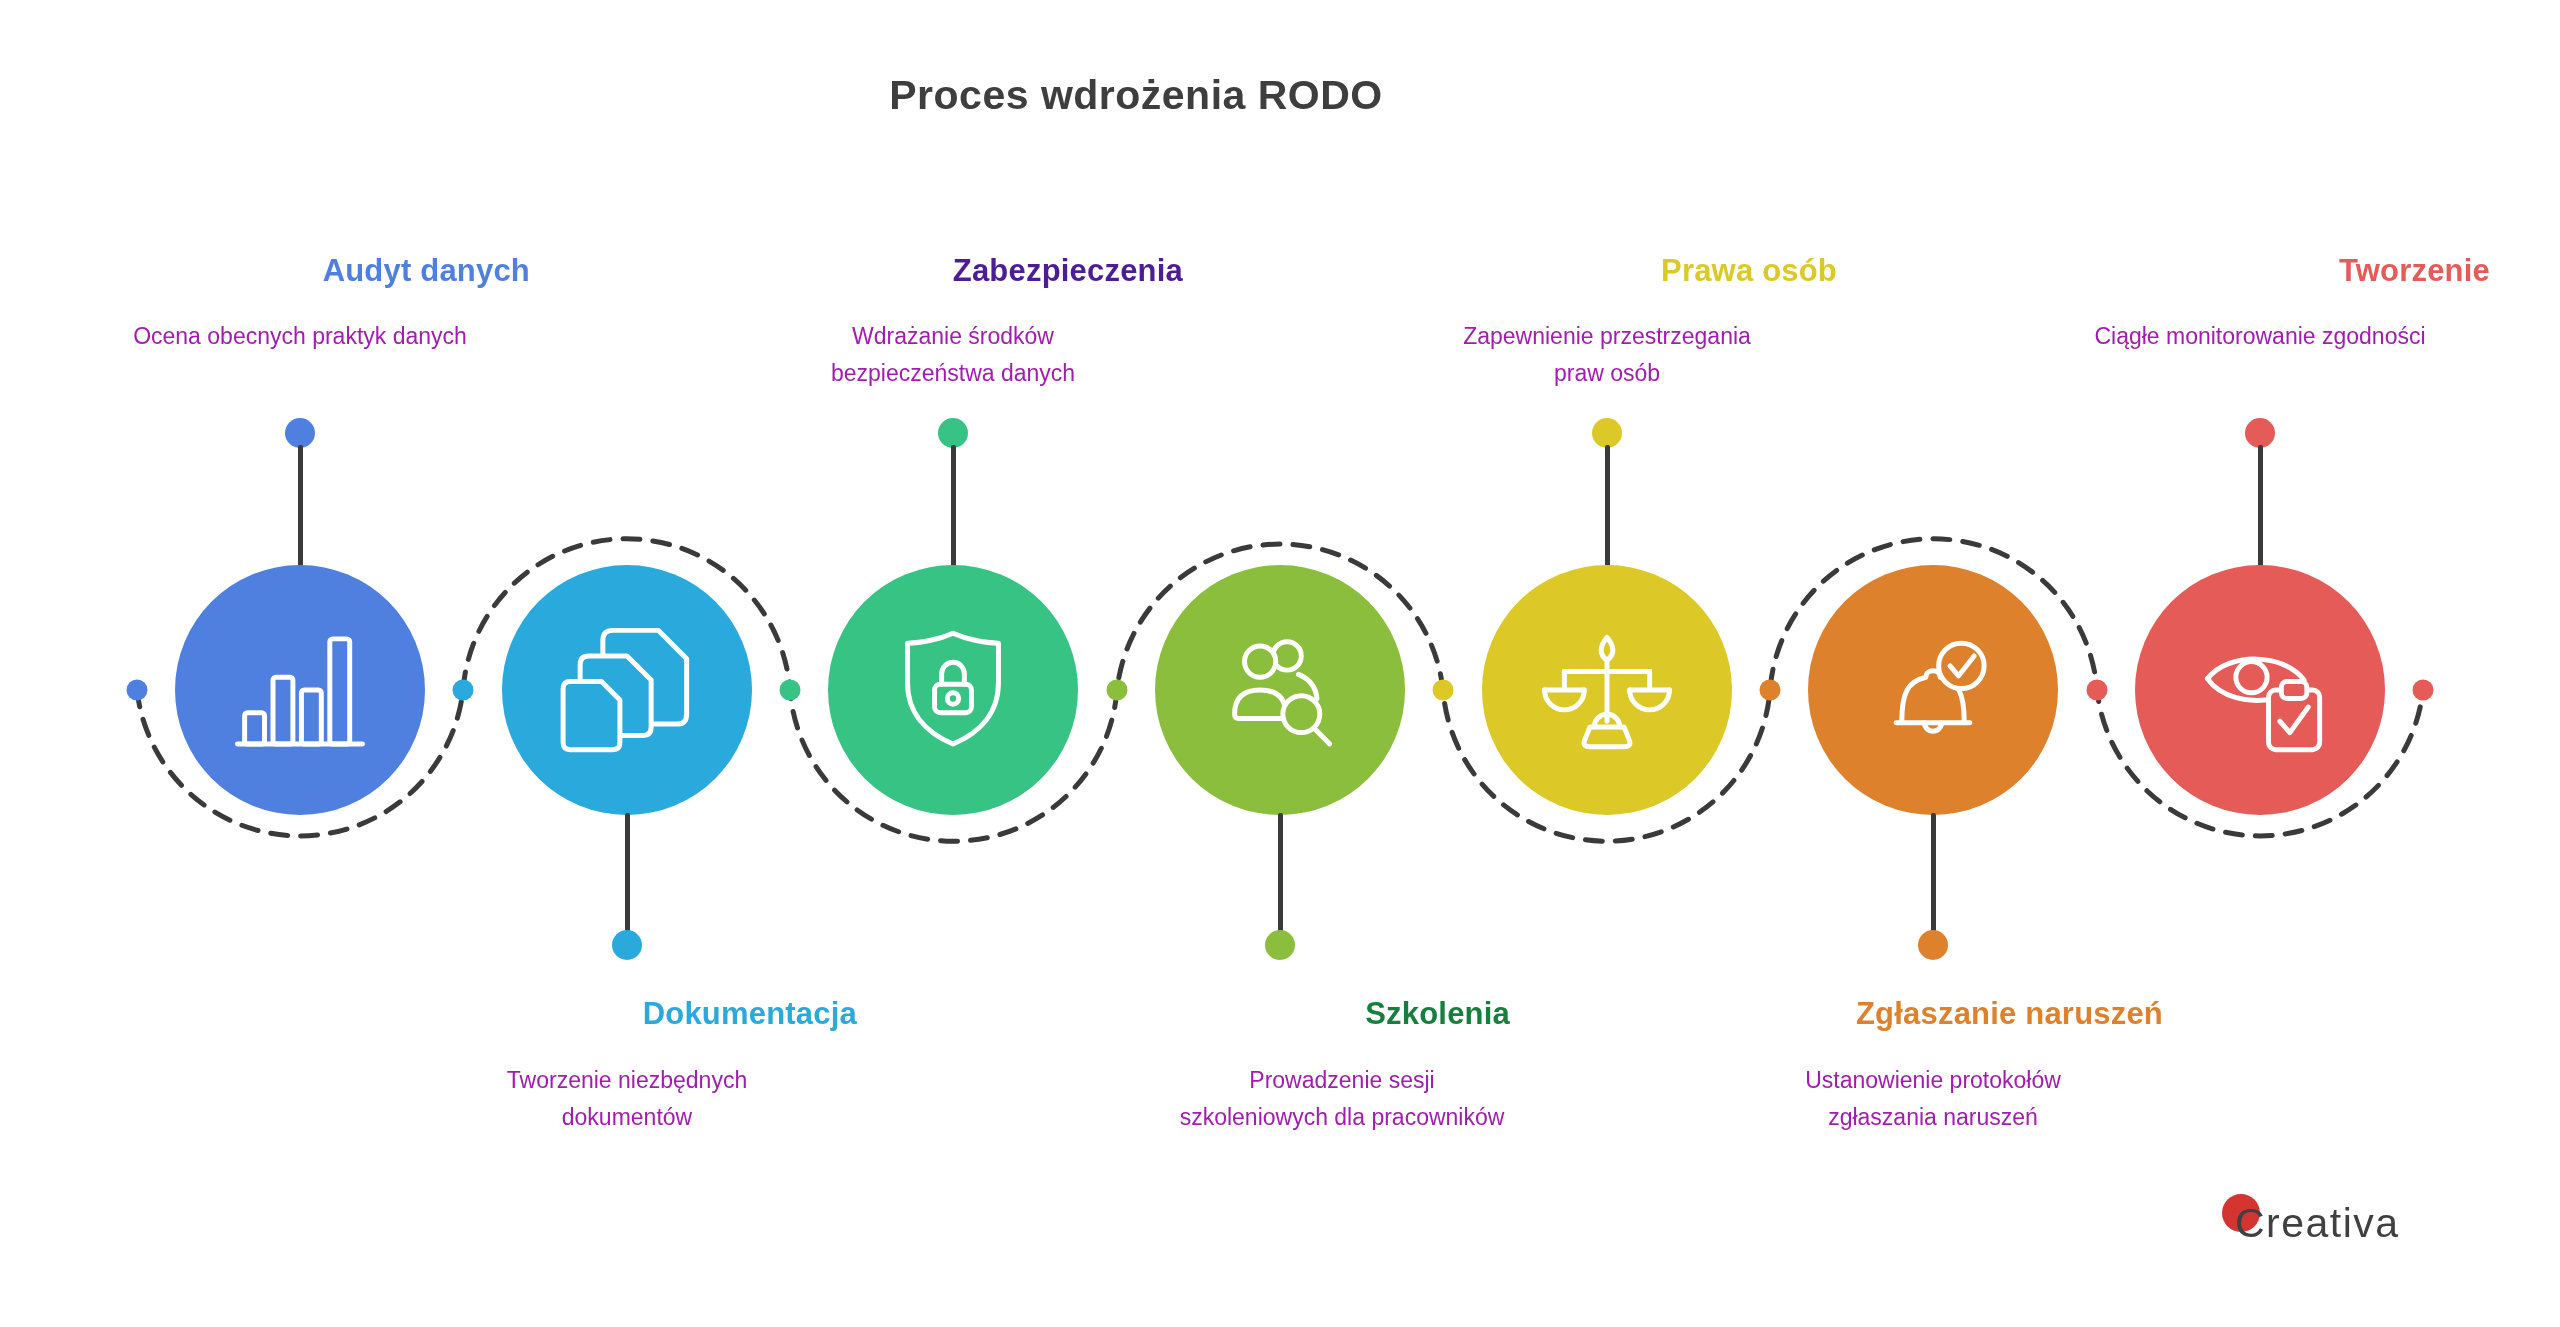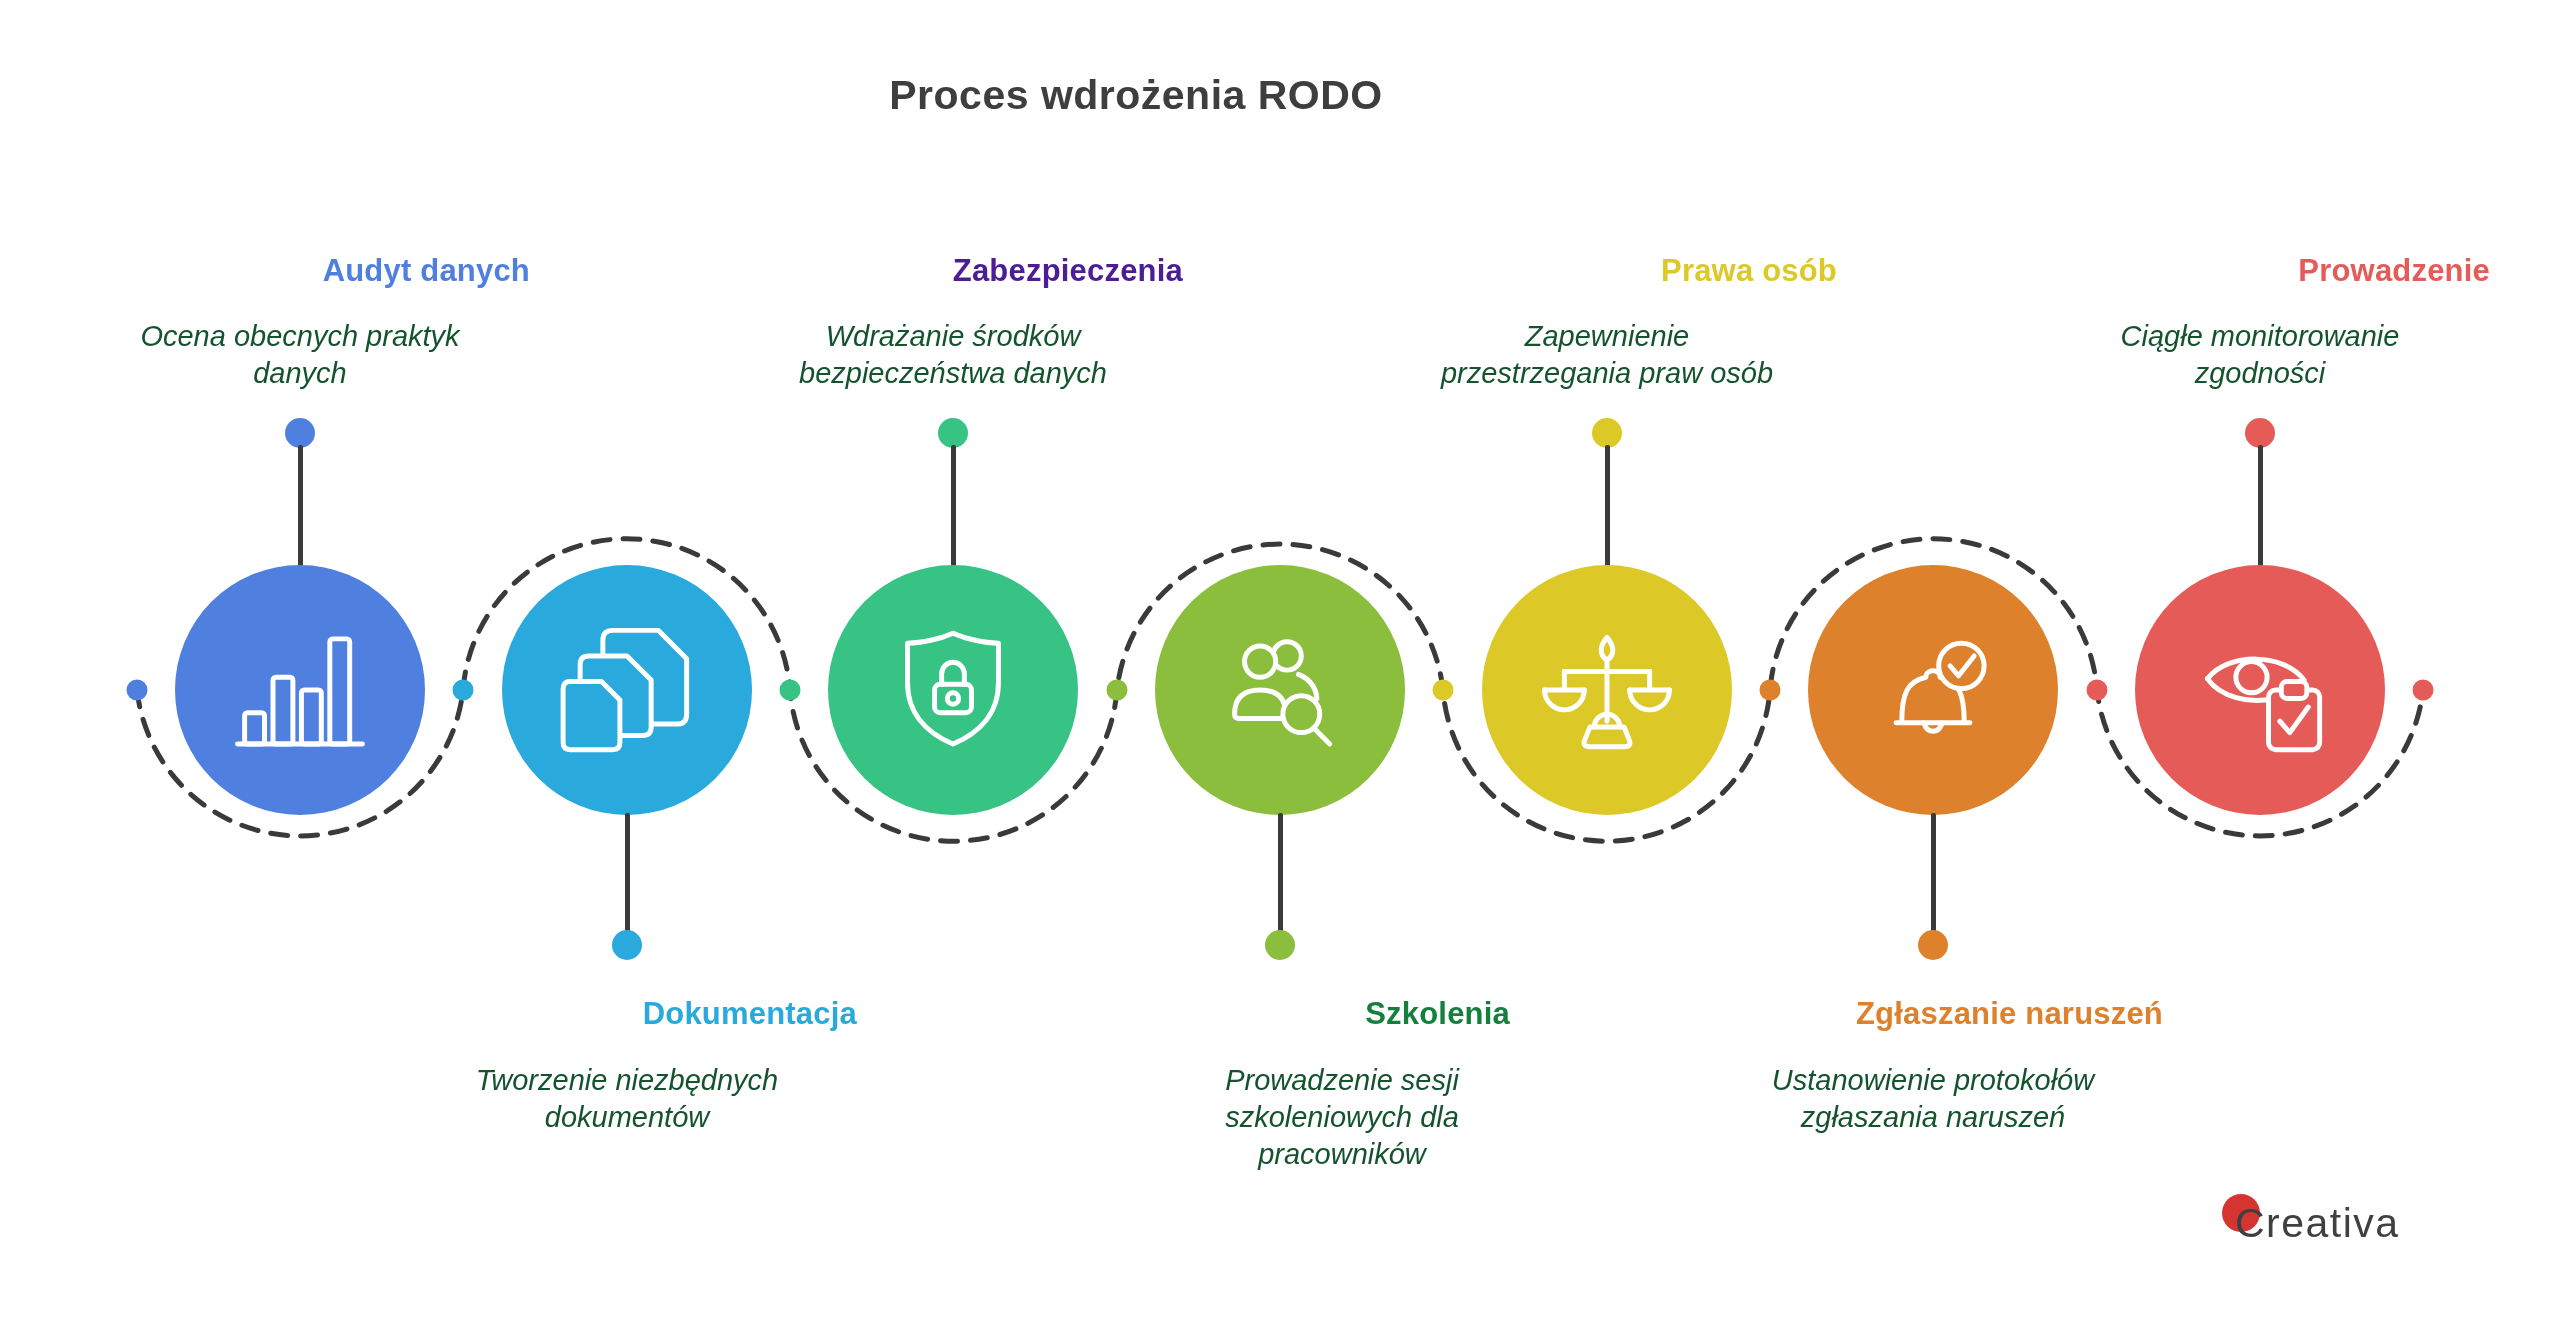--- a/index.html
+++ b/index.html
@@ -11,21 +11,21 @@
     position:absolute;top:72px;left:0;width:2272px;text-align:center;
     font-size:41px;font-weight:700;color:#3e3e3e;letter-spacing:.5px;
   }
   .track-svg{position:absolute;left:0;top:0;width:2560px;height:1327px;}
   .step-label{
     position:absolute;width:460px;text-align:right;
     font-size:31px;font-weight:700;letter-spacing:.2px;
   }
   .step-desc{
     position:absolute;width:340px;text-align:center;
-    font-size:29px;line-height:37px;color:#14532d;font-style:italic;
+    font-size:23px;line-height:37px;color:#a21caf;
   }
   .con-line{position:absolute;width:5px;border-radius:2px;}
   .con-dot{position:absolute;width:30px;height:30px;border-radius:50%;}
   .circle{
     position:absolute;top:565px;width:250px;height:250px;border-radius:50%;
     display:flex;align-items:center;justify-content:center;
   }
   .icon{width:142px;height:142px;}
   .logo{position:absolute;left:2222px;top:1192px;width:240px;height:70px;}
   .logo-dot{position:absolute;left:0;top:2px;width:38px;height:38px;border-radius:50%;}
@@ -141,21 +141,21 @@
       <circle cx="70" cy="33" r="16" fill="#DD812C"></circle>
       <path d="M62 33 L68 40 L79 26" fill="none"></path>
     </g>
   </svg>
 </div>
 <div class="con-line" style="left: 1931px; top: 813px; height: 120px; background-color: rgb(58, 58, 58);"></div>
 <div class="con-dot" style="left: 1918px; top: 930px; background-color: rgb(221, 129, 44);"></div>
 <div class="step-label" style="left: 1703px; top: 996px; color: rgb(221, 129, 44);">Zgłaszanie naruszeń</div>
 <div class="step-desc" style="left:1763px;top:1062px;">Ustanowienie protokołów zgłaszania naruszeń</div>
 
-<div class="step-label" style="left: 2030px; top: 253px; color: rgb(228, 91, 88);">Prowadzenie</div>
+<div class="step-label" style="left: 2030px; top: 253px; color: rgb(228, 91, 88);">Tworzenie</div>
 <div class="step-desc" style="left:2090px;top:318px;">Ciągłe monitorowanie zgodności</div>
 <div class="con-dot" style="left: 2245px; top: 418px; background-color: rgb(228, 91, 88);"></div>
 <div class="con-line" style="left: 2258px; top: 445px; height: 122px; background-color: rgb(58, 58, 58);"></div>
 <div class="circle" style="left: 2135px; background-color: rgb(228, 91, 88);">
   <svg class="icon" viewBox="0 0 100 100">
     <g stroke="#ffffff" stroke-width="3.5" stroke-linejoin="round" stroke-linecap="round">
       <path d="M13 42 C28 23 67 24 81 43" fill="none"></path>
       <path d="M13 42 C22 55 42 60 60 56" fill="none"></path>
       <circle cx="44" cy="41" r="11" fill="none"></circle>
       <rect x="56" y="50" width="36" height="42" rx="5" fill="#E45B58"></rect>

